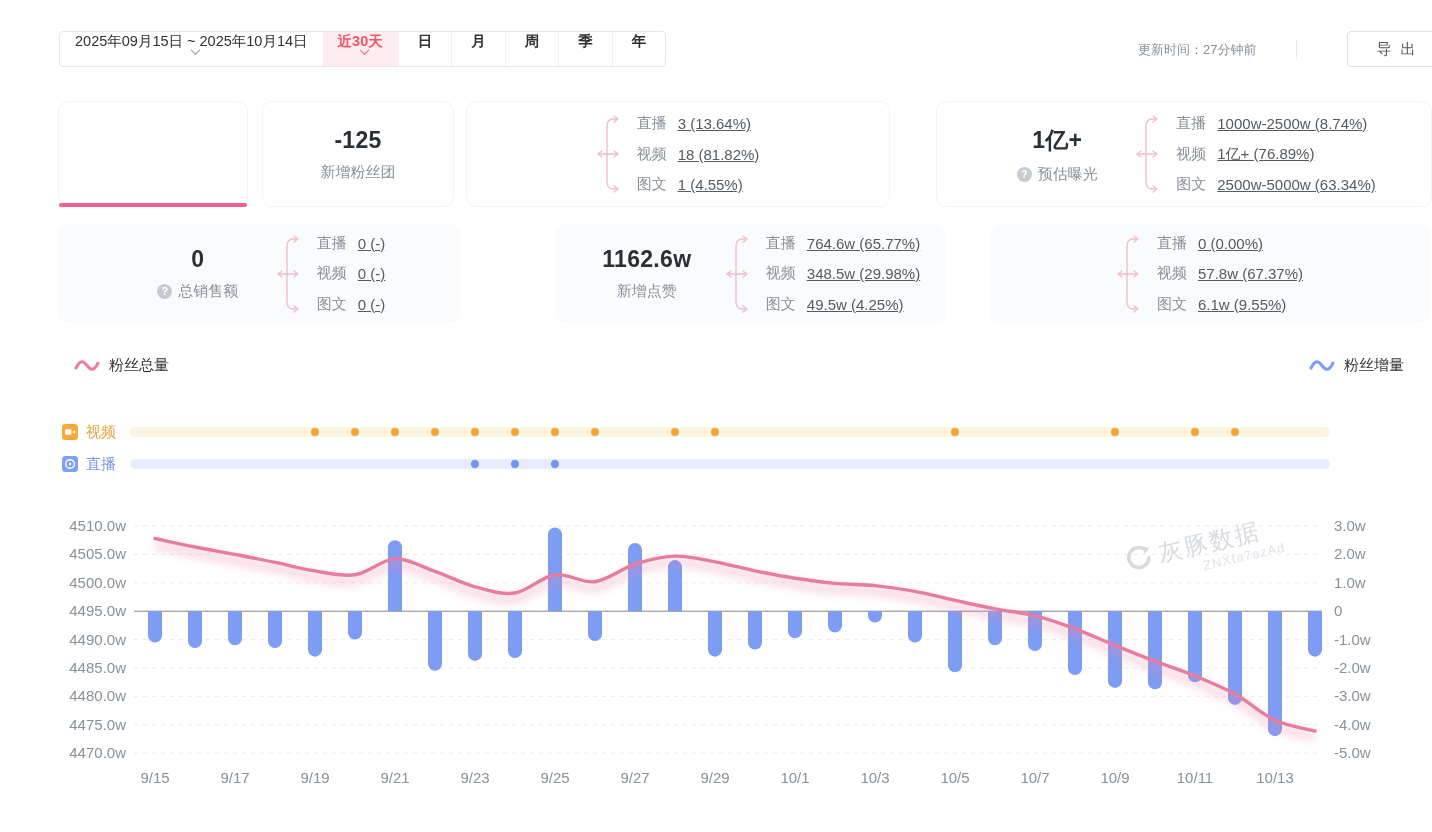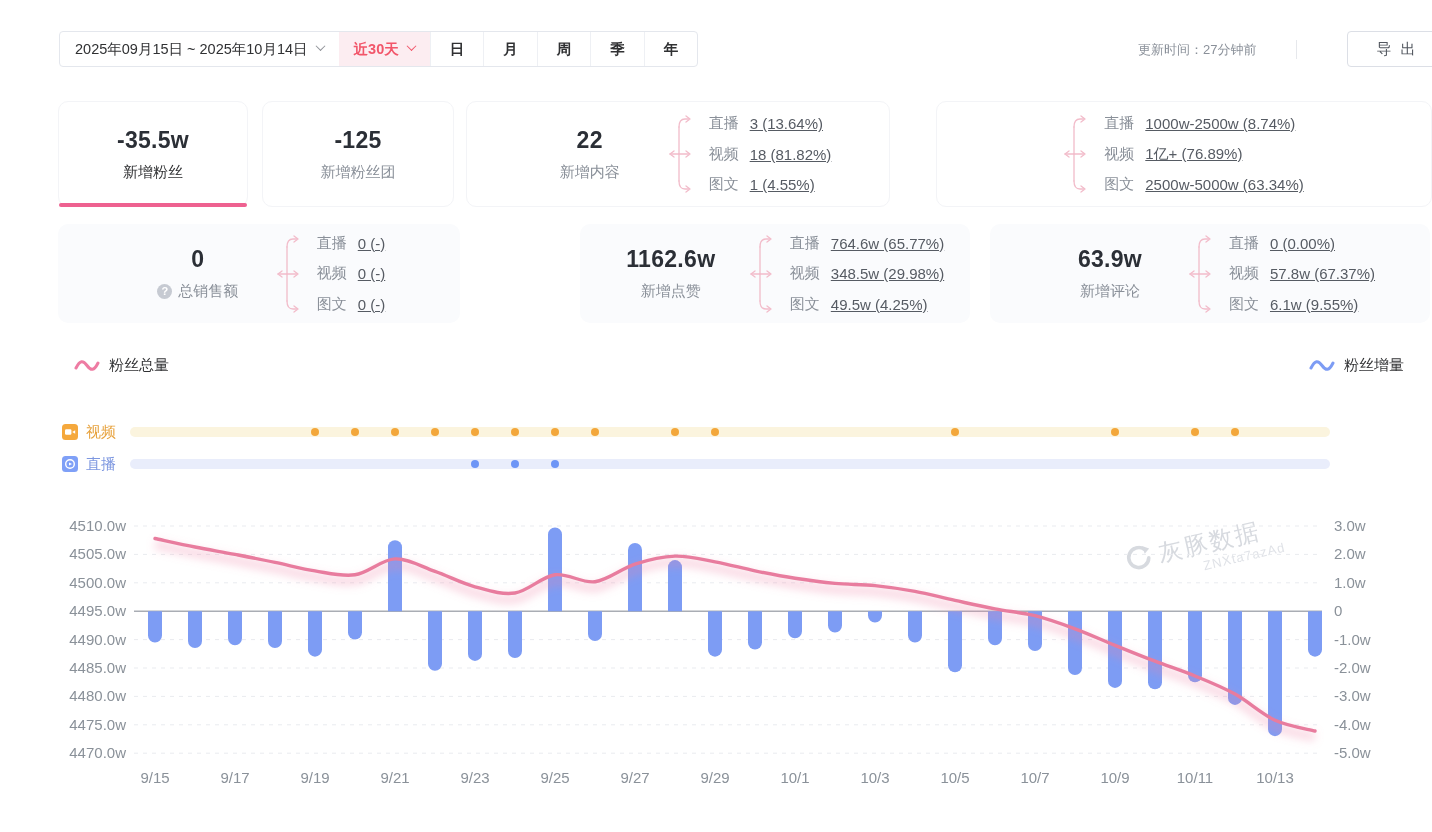--- a/index.html
+++ b/index.html
@@ -9,21 +9,21 @@
     font-family:"Liberation Sans","DejaVu Sans",sans-serif; color:#303133;
   }
   [data-interactable="true"] { cursor:pointer; }
 
   
   .toolbar {
     position:absolute; top:31px; left:59px; height:36px;
     display:flex; align-items:stretch;
     border:1px solid #e4e7ed; border-radius:4px; background:#fff; overflow:hidden;
   }
-  .tb-seg { display:flex; align-items:center; padding:0 15px; font-size:14.5px; color:#303133; white-space:nowrap; }
+  .tb-seg { display:flex; align-items:center; padding:0 15px; font-size:14.5px; color:#303133; white-space:nowrap;flex-direction:column; }
   .tb-seg + .tb-seg { border-left:1px solid #eef0f4; }
   .tb-seg.quick { background:#fcedf1; color:#f2566a; font-weight:bold; border-left:none; }
   .tb-seg.tab { padding:0 19px; font-weight:bold; }
   .chev { width:7px; height:7px; border-right:1.5px solid #909399; border-bottom:1.5px solid #909399;
           transform:rotate(45deg) translate(-1px,-1px); display:inline-block; margin-left:9px; margin-top:-3px;}
   .quick .chev { border-color:#f2566a; }
 
   .update-time { position:absolute; top:41px; left:1138px; font-size:13px; color:#8a9099; }
   .tb-divider { position:absolute; top:40px; left:1296px; width:1px; height:19px; background:#e6e8ec; }
   .export-btn {
@@ -49,21 +49,21 @@
   .bd-row { font-size:15px; white-space:nowrap; display:flex; align-items:center; }
   .bd-name { color:#8a9099; margin-right:11px; }
   .bd-val { color:#565b63;text-decoration:underline; }
   .connector { flex:0 0 26px; }
 
   #card-a { left:58px;  width:190px; }
   #card-b { left:262px; width:192px; }
   #card-c { left:466px; width:424px; }
   #card-d { left:936px; width:496px; }
   #card-e { left:58px;  width:402px; }
-  #card-f { left:580px; width:390px; }
+  #card-f { left:556px; width:390px; }
   #card-g { left:990px; width:440px; }
 
   
   .legend { position:absolute; top:356px; display:flex; align-items:center; gap:9px; font-size:15px; color:#303133; }
   .legend.left { left:74px; } .legend.right { right:28px; }
 
   
   .track { position:absolute; left:0; width:100%; height:16px; }
   .track.video { top:424px; } .track.live { top:456px; }
   .track-icon { position:absolute; left:62px; top:0; }
@@ -103,39 +103,31 @@
   <div class="tb-seg tab" data-interactable="true">月</div>
   <div class="tb-seg tab" data-interactable="true">周</div>
   <div class="tb-seg tab" data-interactable="true">季</div>
   <div class="tb-seg tab" data-interactable="true">年</div>
 </div>
 <div class="update-time" data-interactable="false">更新时间：27分钟前</div>
 <div class="tb-divider" data-interactable="false"></div>
 <button class="export-btn" data-interactable="true">导出</button>
 
 <div id="card-a" class="card r1 selected" data-interactable="true">
-  <div class="stat-value-block" data-interactable="false">
-    <div class="stat-value" data-interactable="false">-35.5w</div>
-    <div class="stat-label" data-interactable="false">新增粉丝</div>
-  </div>
   <div class="sel-underline" data-interactable="false"></div>
 </div>
 
 <div id="card-b" class="card r1" data-interactable="true">
   <div class="stat-value-block" data-interactable="false">
     <div class="stat-value" data-interactable="false">-125</div>
     <div class="stat-label" data-interactable="false">新增粉丝团</div>
   </div>
 </div>
 
 <div id="card-c" class="card r1" data-interactable="true">
-  <div class="stat-value-block" data-interactable="false">
-    <div class="stat-value" data-interactable="false">22</div>
-    <div class="stat-label" data-interactable="false">新增内容</div>
-  </div>
   <svg class="connector" width="26" height="84" viewBox="0 0 26 84" data-interactable="false">
     <g stroke="#f2bcca" stroke-width="1.3" fill="none" stroke-linecap="round" stroke-linejoin="round">
       <path d="M1 42 H10"></path>
         <path d="M10 15 V69"></path>
         <path d="M10 15 Q10 7 16 7 H20"></path>
       <path d="M10 69 Q10 77 16 77 H20"></path>
         <path d="M10 42 H20"></path>
       <path d="M5 39 L1 42 L5 45"></path>
         <path d="M17 4 L21 7 L17 10"></path>
       <path d="M17 39 L21 42 L17 45"></path>
@@ -152,20 +144,27 @@
         <span class="bd-val" data-interactable="false">18 (81.82%)</span>
       </div>
     <div class="bd-row" data-interactable="false">
         <span class="bd-name" data-interactable="false">图文</span>
         <span class="bd-val" data-interactable="false">1 (4.55%)</span>
       </div>
   </div>
 </div>
 
 <div id="card-d" class="card r1" data-interactable="true">
+  <div class="stat-value-block" data-interactable="false">
+    <div class="stat-value" data-interactable="false">1亿+</div>
+    <div class="stat-label" data-interactable="false">
+        <span class="help" data-interactable="true"></span>
+        <span data-interactable="false">预估曝光</span>
+      </div>
+  </div>
   <svg class="connector" width="26" height="84" viewBox="0 0 26 84" data-interactable="false">
     <g stroke="#f2bcca" stroke-width="1.3" fill="none" stroke-linecap="round" stroke-linejoin="round">
       <path d="M1 42 H10"></path>
         <path d="M10 15 V69"></path>
         <path d="M10 15 Q10 7 16 7 H20"></path>
       <path d="M10 69 Q10 77 16 77 H20"></path>
         <path d="M10 42 H20"></path>
       <path d="M5 39 L1 42 L5 45"></path>
         <path d="M17 4 L21 7 L17 10"></path>
       <path d="M17 39 L21 42 L17 45"></path>
@@ -253,24 +252,20 @@
         <span class="bd-val" data-interactable="false">348.5w (29.98%)</span>
       </div>
     <div class="bd-row" data-interactable="false">
         <span class="bd-name" data-interactable="false">图文</span>
         <span class="bd-val" data-interactable="false">49.5w (4.25%)</span>
       </div>
   </div>
 </div>
 
 <div id="card-g" class="card r2" data-interactable="true">
-  <div class="stat-value-block" data-interactable="false">
-    <div class="stat-value" data-interactable="false">63.9w</div>
-    <div class="stat-label" data-interactable="false">新增评论</div>
-  </div>
   <svg class="connector" width="26" height="84" viewBox="0 0 26 84" data-interactable="false">
     <g stroke="#f2bcca" stroke-width="1.3" fill="none" stroke-linecap="round" stroke-linejoin="round">
       <path d="M1 42 H10"></path>
         <path d="M10 15 V69"></path>
         <path d="M10 15 Q10 7 16 7 H20"></path>
       <path d="M10 69 Q10 77 16 77 H20"></path>
         <path d="M10 42 H20"></path>
       <path d="M5 39 L1 42 L5 45"></path>
         <path d="M17 4 L21 7 L17 10"></path>
       <path d="M17 39 L21 42 L17 45"></path>

